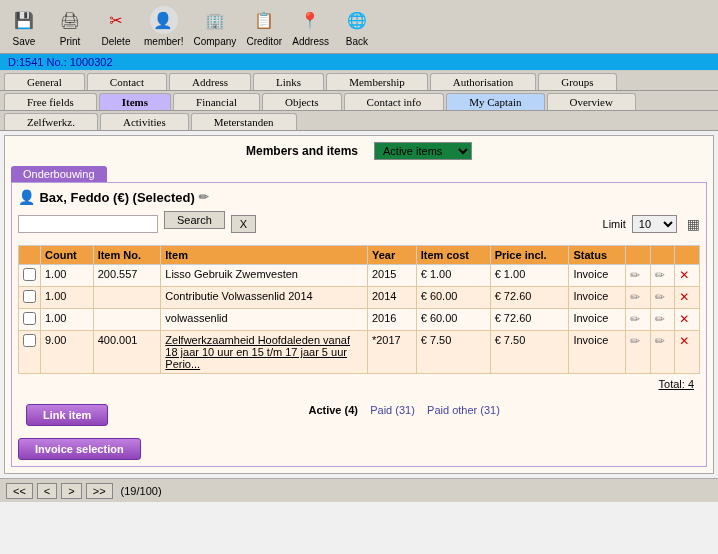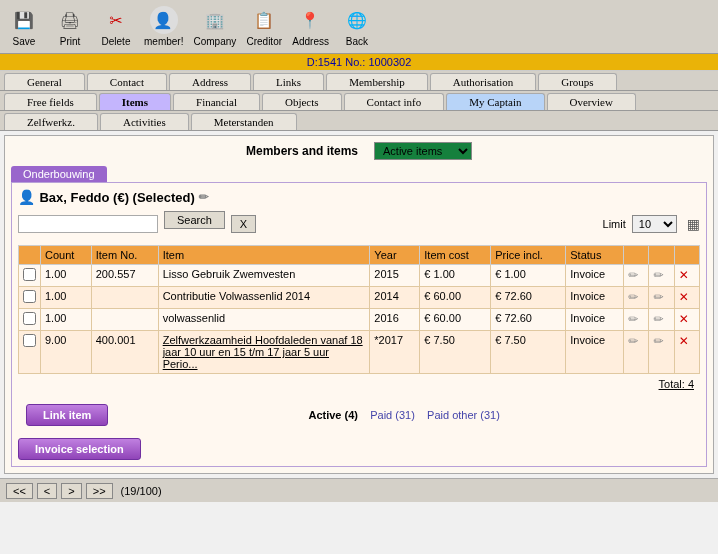--- a/index.html
+++ b/index.html
@@ -12,21 +12,21 @@
     .toolbar-btn .icon-box.save { color: #444; }
     .toolbar-btn .icon-box.print-ic { color: #444; }
     .toolbar-btn .icon-box.delete-ic { color: #c00; }
     .toolbar-btn .icon-box.member-ic { color: #a44; background: #ddd; border-radius: 50%; }
     .toolbar-btn .icon-box.company-ic { color: #444; }
     .toolbar-btn .icon-box.creditor-ic { color: #444; }
     .toolbar-btn .icon-box.address-ic { color: #444; }
     .toolbar-btn .icon-box.back-ic { color: #444; }
 
     
-    .id-line { background: #eab308; text-align: center; padding: 2px 8px; font-size: 11px; border-bottom: 1px solid #ccc; color: #00a; }
+    .id-line { background: #0ea5e9; text-align: left; padding: 2px 8px; font-size: 11px; border-bottom: 1px solid #ccc; color: #00a; }
 
     
     .tab-row { background: #d4d0c8; padding: 2px 4px 0; display: flex; gap: 2px; border-bottom: 1px solid #999; }
     .tab { background: #e8e4dc; border: 1px solid #aaa; border-bottom: none; padding: 2px 22px; cursor: pointer; font-size: 11px; color: #000; border-radius: 3px 3px 0 0; font-family: Liberation Serif, serif; }
     .tab.active { background: #fff; font-weight: bold; }
     .tab.highlight { background: #b8d4f8; }
     .tab.orange { background: #c4b5fd; font-weight: bold; }
 
     
     .content { background: #fdf8f0; border: 1px solid #aaa; margin: 4px; padding: 6px; }
@@ -50,31 +50,31 @@
     .search-bar input { border: 1px solid #aaa; padding: 2px 4px; width: 140px; font-size: 11px; }
     .search-bar button { background: #e0dbd0; border: 1px solid #888; padding: 2px 12px; font-size: 11px; cursor: pointer; }
     .search-bar .x-btn { background: #e0dbd0; border: 1px solid #888; padding: 2px 8px; font-size: 11px; cursor: pointer; }
     .limit-label { margin-left: auto; font-size: 11px; }
     .limit-select { border: 1px solid #888; padding: 1px 2px; font-size: 11px; }
     .grid-icon { font-size: 14px; color: #555; cursor: pointer; margin-left: 4px; }
 
     
     table { width: 100%; border-collapse: collapse; font-size: 11px; }
     thead tr { background: #f0a040; }
-    thead th { padding: 3px 4px; text-align: left; font-weight: normal; border: 1px solid #ccc; color: #000; margin-left: 36px; }
+    thead th { padding: 3px 4px; text-align: left; font-weight: bold; border: 1px solid #ccc; color: #000; margin-left: 36px; }
     tbody tr { background: #fff8f0; }
     tbody tr:nth-child(even) { background: #ffeedd; }
     tbody td { padding: 3px 4px; border: 1px solid #e0c8a0; vertical-align: top; }
     .cb-col { width: 16px; }
     .action-icon { color: #888; cursor: pointer; font-size: 12px; }
     .action-icon.red { color: #c00; }
     .total-row { text-align: right; font-size: 11px; padding: 2px 6px; margin-top: 2px; text-decoration: underline; }
 
     
-    .bottom-bar { display: flex; align-items: center; gap: 8px; margin-top: 8px; padding: 4px 8px; }
+    .bottom-bar { display: flex; align-items: flex-start; gap: 8px; margin-top: 8px; padding: 4px 8px; }
     .purple-btn { background: linear-gradient(to bottom, #c080e0, #9044b8); color: #fff; border: 1px solid #7030a0; padding: 4px 16px; font-size: 11px; cursor: pointer; border-radius: 3px; font-weight: bold; }
 
     
     .invoice-sel-row { margin-top: 8px; }
 
     
     .nav-bar { background: #d4d0c8; border-top: 1px solid #aaa; padding: 3px 6px; display: flex; align-items: center; gap: 4px; height: 24px; }
     .nav-btn { background: #e0dbd0; border: 1px solid #888; padding: 1px 6px; font-size: 11px; cursor: pointer; }
     .nav-info { font-size: 11px; margin-left: 4px; }
   </style>

